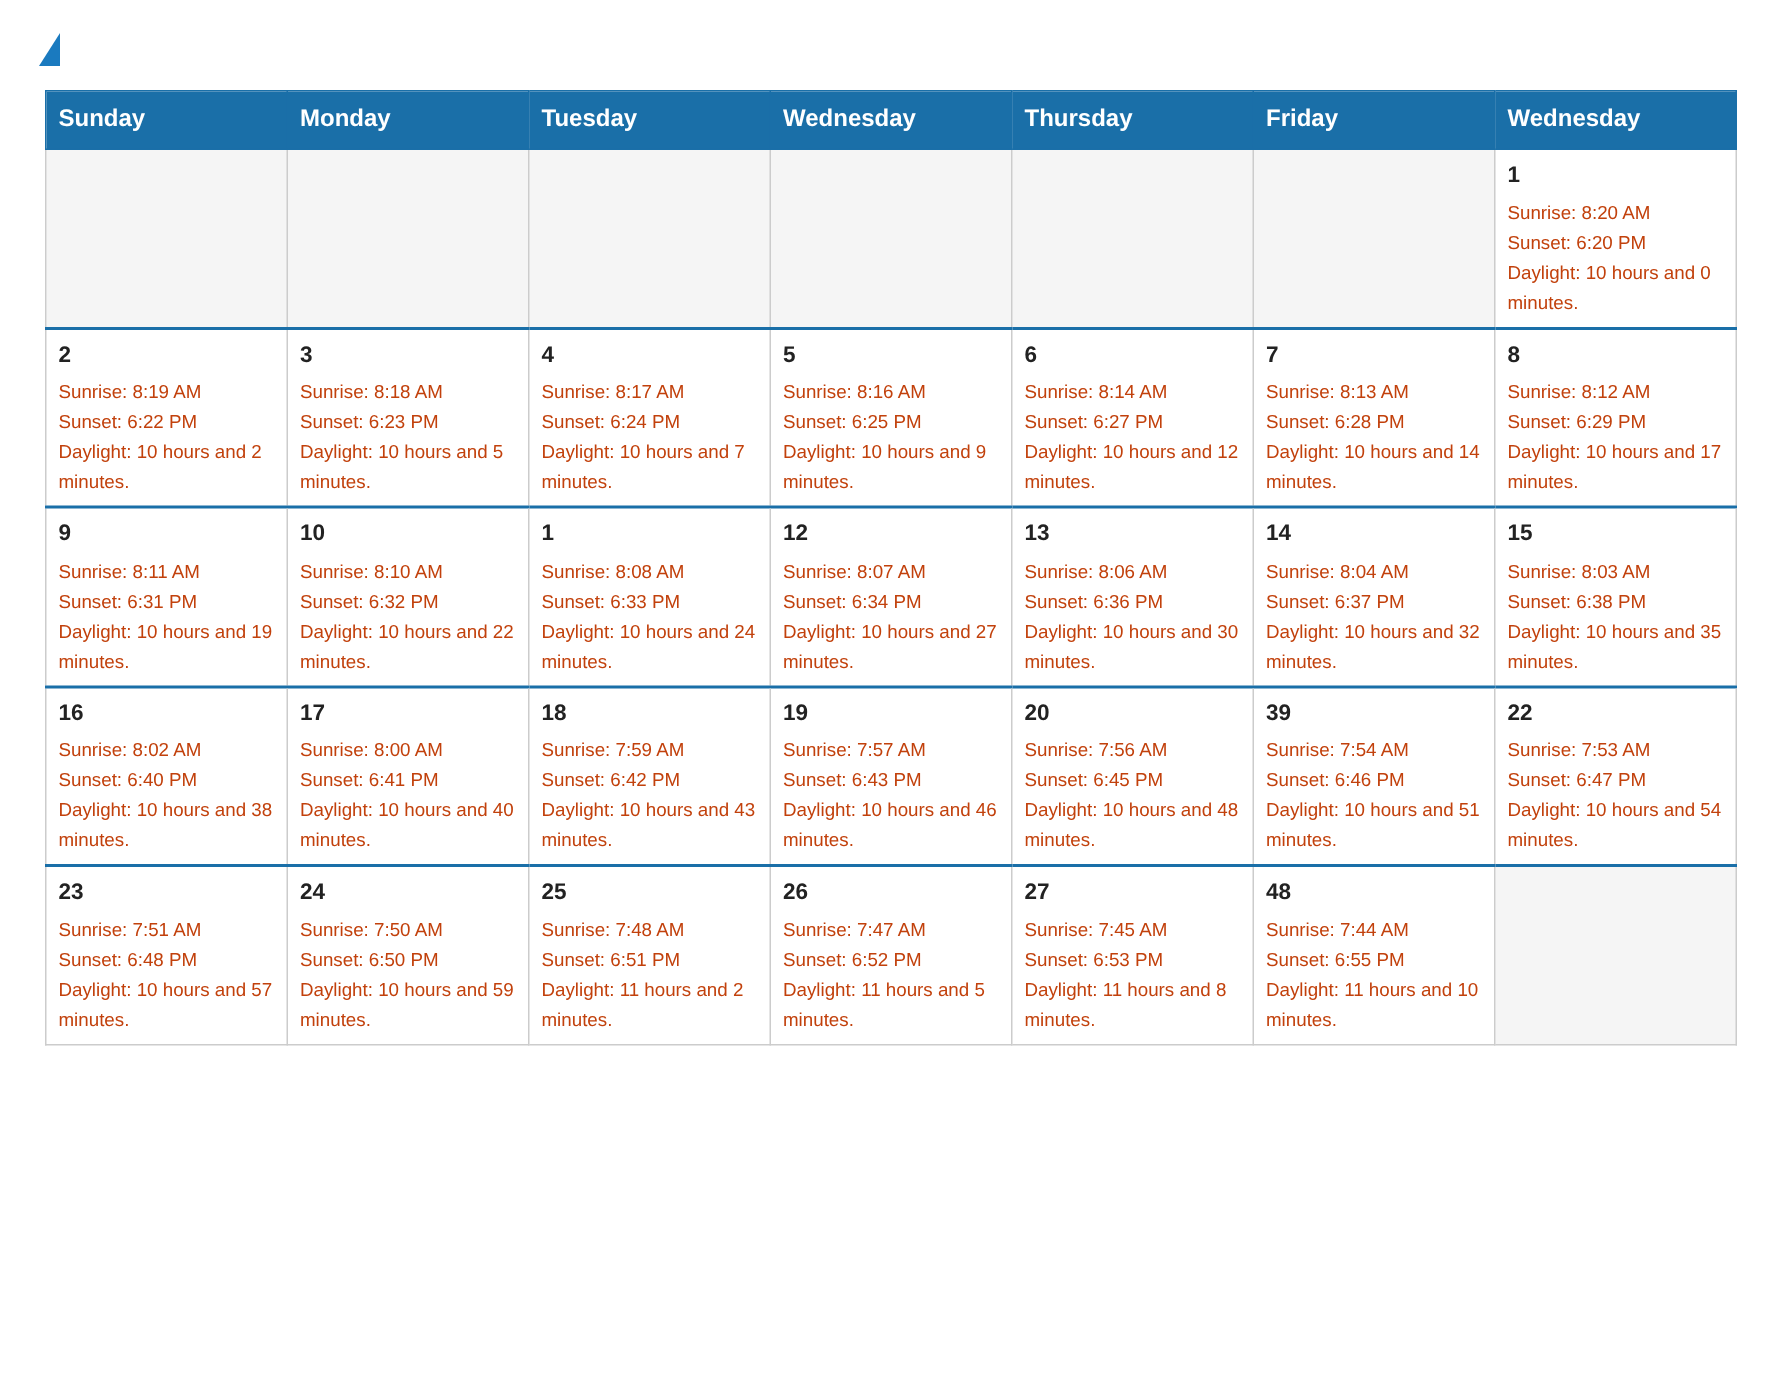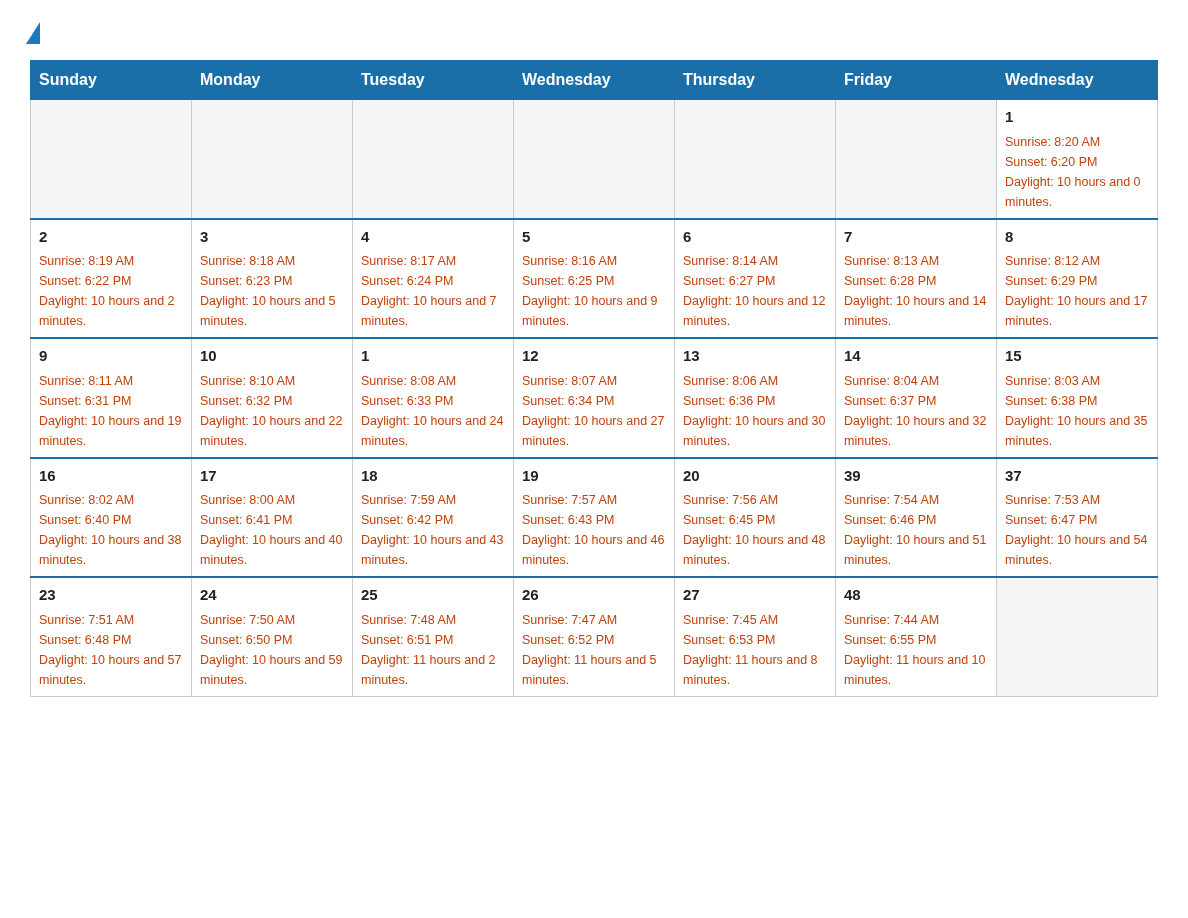--- a/index.html
+++ b/index.html
@@ -228,21 +228,21 @@
         </td>
         <td>
           <span class="day-number">20</span>
           <div class="day-info">Sunrise: 7:56 AM<br>Sunset: 6:45 PM<br>Daylight: 10 hours and 48 minutes.</div>
         </td>
         <td>
           <span class="day-number">39</span>
           <div class="day-info">Sunrise: 7:54 AM<br>Sunset: 6:46 PM<br>Daylight: 10 hours and 51 minutes.</div>
         </td>
         <td>
-          <span class="day-number">37</span>
+          <span class="day-number">22</span>
           <div class="day-info">Sunrise: 7:53 AM<br>Sunset: 6:47 PM<br>Daylight: 10 hours and 54 minutes.</div>
         </td>
       </tr>
       <tr class="row-divider">
         <td>
           <span class="day-number">23</span>
           <div class="day-info">Sunrise: 7:51 AM<br>Sunset: 6:48 PM<br>Daylight: 10 hours and 57 minutes.</div>
         </td>
         <td>
           <span class="day-number">24</span>

